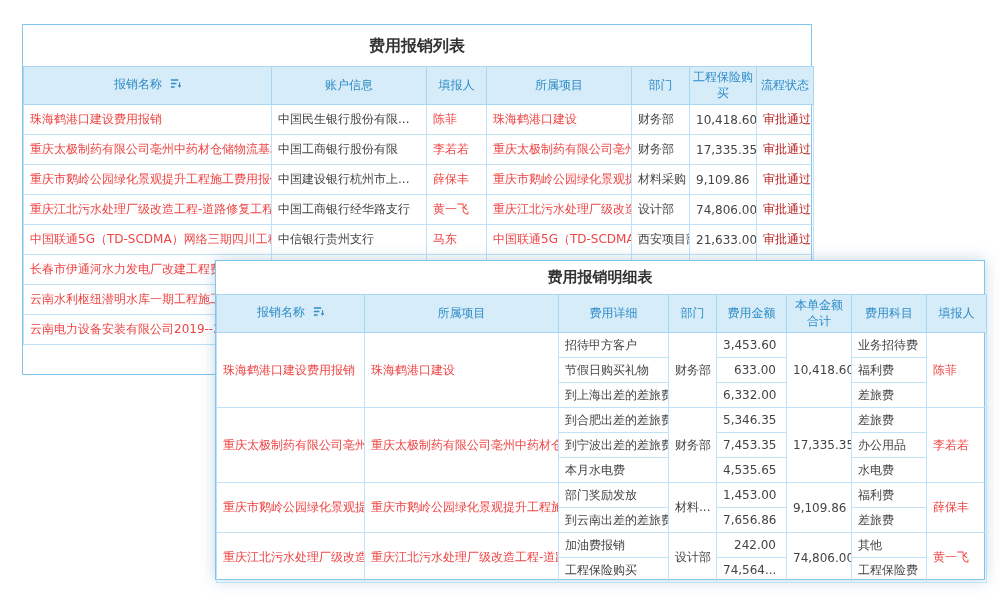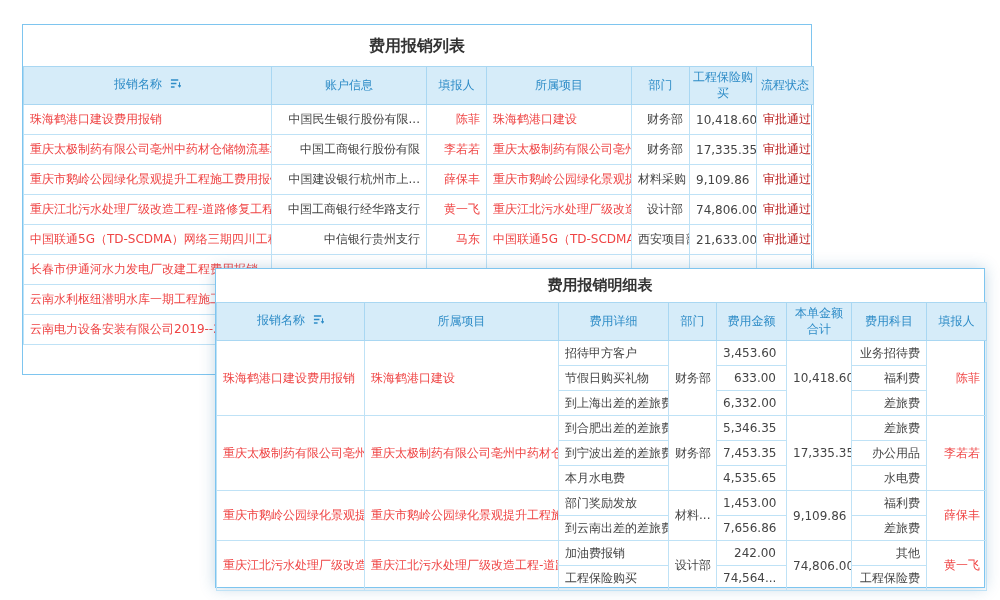--- a/index.html
+++ b/index.html
@@ -3,36 +3,36 @@
 <meta charset="utf-8">
 <style>
   html,body{margin:0;padding:0;}
   body{
     width:1000px;height:600px;position:relative;overflow:hidden;
     background:#ffffff;
     font-family:"DejaVu Sans","Liberation Sans",sans-serif;
   }
   .panel{position:absolute;background:#fff;border:1px solid #7ec5ef;box-sizing:border-box;}
   .panel.list{left:22px;top:24px;width:790px;height:351px;}
-  .panel.detail{left:215px;top:268px;width:770px;height:320px;z-index:10;
+  .panel.detail{left:215px;top:260px;width:770px;height:320px;z-index:10;
     box-shadow:0 0 14px rgba(40,110,160,0.28);}
   .tbl-title{text-align:center;font-weight:bold;color:#333;}
   .list .tbl-title{height:41px;line-height:41px;font-size:16px;}
   .detail .tbl-title{height:33px;line-height:33px;font-size:15px;}
   table{width:100%;border-collapse:collapse;table-layout:fixed;}
   th{background:#d6ecf9;color:#2e8cc7;font-weight:normal;font-size:12px;
      border:1px solid #a9d7f2;padding:3px 3px;line-height:1.3;text-align:center;
      white-space:normal;}
   .list th{height:30px;}
   .detail th{height:26px;}
   td{border:1px solid #bfe2f6;font-size:12px;color:#444;padding:0 6px;
      white-space:nowrap;overflow:hidden;vertical-align:middle;}
   .list td{height:29px;}
   .detail td{height:24px;}
-  .al{text-align:left;} .ac{text-align:right;} .ar{text-align:right;padding-right:10px;}
+  .al{text-align:left;} .ac{text-align:left;} .ar{text-align:right;padding-right:10px;}
   .link{color:#ef4444;cursor:pointer;}
   .green{color:#b91c1c;}
   .sort-ic{display:inline-block;vertical-align:-1px;margin-left:4px;}
 </style>
 </head>
 <body>
 
 <div class="panel list">
   <div class="tbl-title">费用报销列表</div>
   <table>

